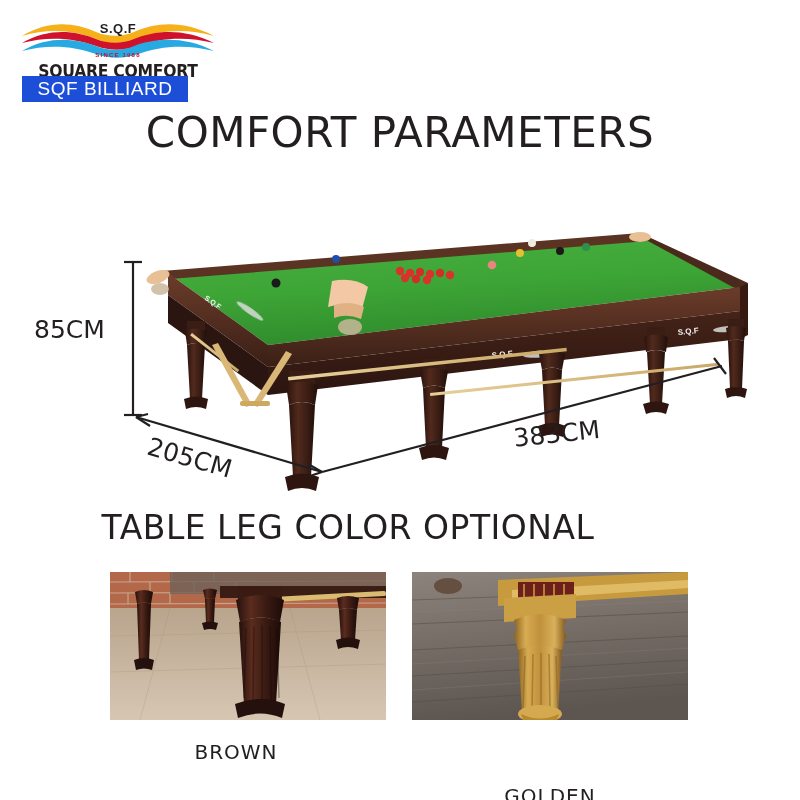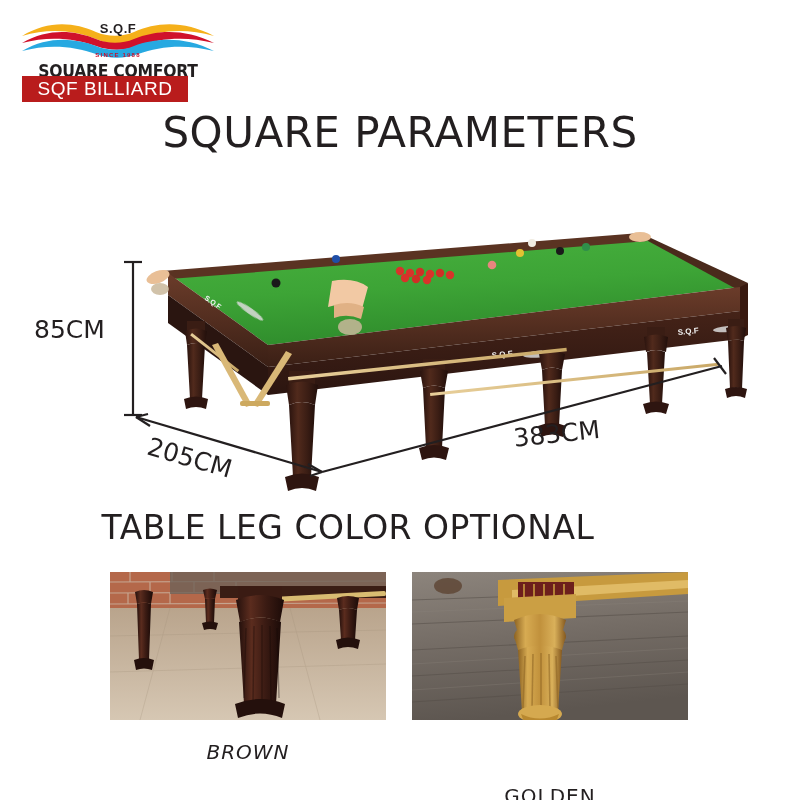--- a/index.html
+++ b/index.html
@@ -63,21 +63,21 @@
     color: #231f20;
     font-family: "DejaVu Sans", sans-serif;
     transform: scaleX(0.92);
   }
   #billiard-banner {
     position: absolute;
     left: 22px;
     top: 76px;
     width: 166px;
     height: 26px;
-    background: #b91c1c;
+    background: #1d4ed8;
     display: flex;
     align-items: center;
     justify-content: center;
   }
   #billiard-banner-text {
     color: #ffffff;
     font-size: 19px;
     letter-spacing: 0.5px;
     font-family: "Liberation Sans", sans-serif;
   }
@@ -164,21 +164,21 @@
   .option-caption {
     position: absolute;
     top: 740px;
     width: 276px;
     text-align: center;
     font-size: 20px;
     letter-spacing: 1px;
     color: #231f20;
     font-family: "DejaVu Sans", sans-serif;
   }
-  #caption-brown { left: 110px; font-style: italic; }
+  #caption-brown { left: 98px; }
   #caption-golden { left: 412px; margin-top: 44px; }
 </style>
 </head>
 <body>
 
 <div id="logo-block">
   <svg id="logo-wave" viewBox="0 0 200 52">
     <path d="M4 22 C30 6, 56 8, 78 18 C90 23, 104 23, 116 18 C138 8, 166 6, 196 22
              C168 14, 142 16, 120 25 C106 31, 92 31, 78 25 C56 16, 30 14, 4 22 Z" fill="#f5b01a"></path>
     <path d="M4 29 C30 14, 56 16, 78 25 C90 30, 104 30, 116 25 C138 16, 166 14, 196 29
@@ -188,21 +188,21 @@
   </svg>
   <div id="logo-sqf">S.Q.F</div>
   <div id="logo-since">SINCE 1988</div>
   <div id="logo-company">SQUARE COMFORT</div>
 </div>
 
 <div id="billiard-banner">
   <span id="billiard-banner-text">SQF BILLIARD</span>
 </div>
 
-<div id="page-title">SQUARE PARAMETERS</div>
+<div id="page-title">COMFORT PARAMETERS</div>
 <div id="section-title">TABLE LEG COLOR OPTIONAL</div>
 
 <div id="product-figure">
   <svg id="table-svg" width="650" height="280" viewBox="0 0 650 280">
     <defs>
       <linearGradient id="clothGrad" x1="0" y1="0" x2="0.3" y2="1">
         <stop offset="0%" stop-color="#49b23f"></stop>
         <stop offset="55%" stop-color="#3da436"></stop>
         <stop offset="100%" stop-color="#2f8c2c"></stop>
       </linearGradient>

